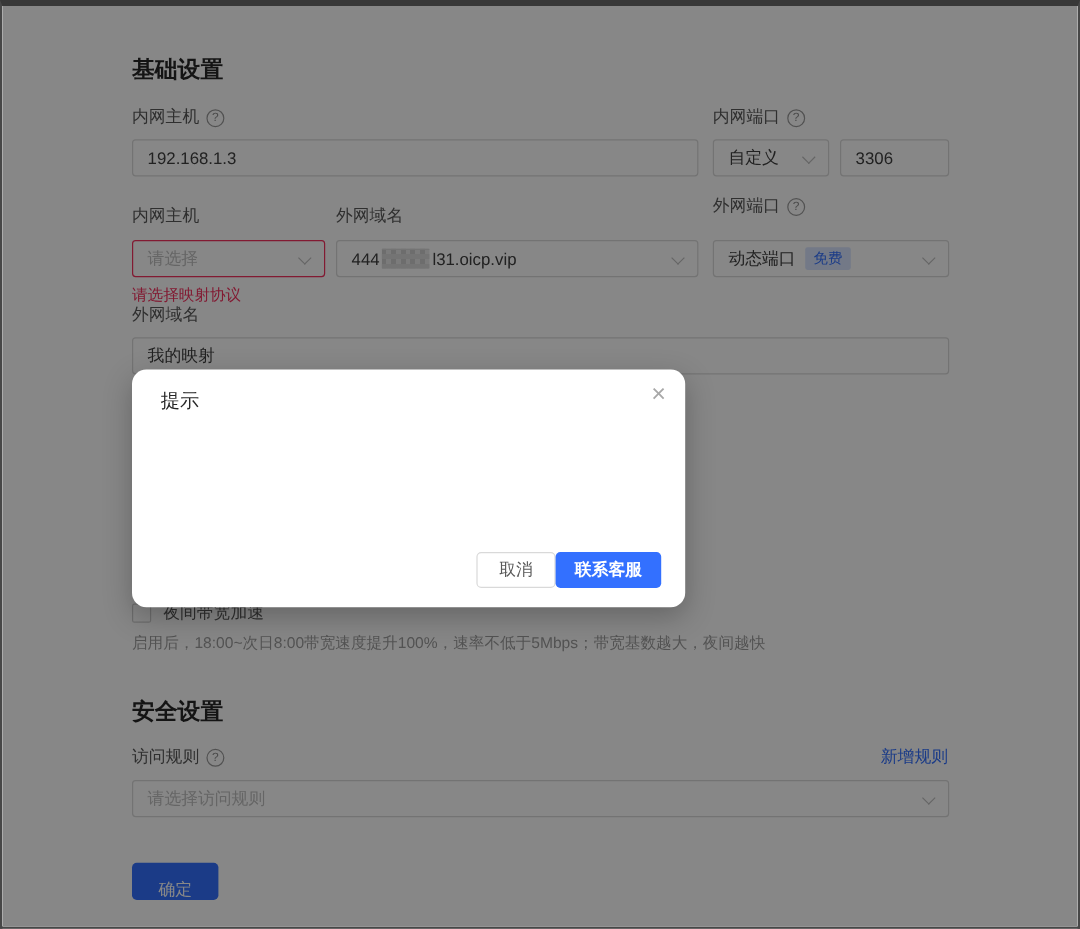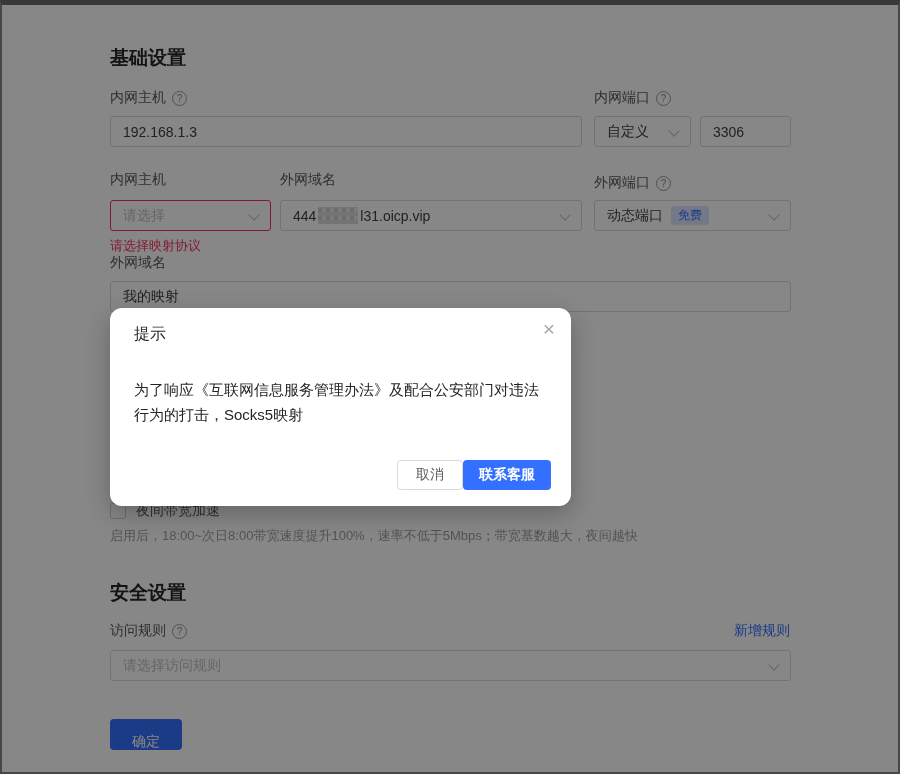--- a/index.html
+++ b/index.html
@@ -111,21 +111,21 @@
     <div class="box" style="left:698px;top:111px;width:91px;">
       <span>3306</span>
     </div>
 
     <div class="abs lbl" style="left:108px;top:166px;">
       <span>内网主机</span>
     </div>
     <div class="abs lbl" style="left:278px;top:166px;">
       <span>外网域名</span>
     </div>
-    <div class="abs lbl" style="left:592px;top:169px;">
+    <div class="abs lbl" style="left:592px;top:158px;">
       <span>外网端口</span>
       <span class="help">?</span>
     </div>
 
     <div class="box sel err-border" style="left:108px;top:195px;width:161px;">
       <span class="ph">请选择</span>
       <span class="chev"></span>
     </div>
     <div class="box sel" style="left:278px;top:195px;width:302px;">
       <span>444</span>
@@ -165,19 +165,18 @@
     </div>
 
     <button class="btn-primary abs" style="left:108px;top:714px;">确定</button>
   </div>
 
   <div class="dim"></div>
 
   <div class="modal">
     <div class="modal-title">提示</div>
     <div class="modal-close">×</div>
-    <div class="modal-body">为了响应《互联网信息服务管理办法》及配合公安部门对违法行为的打击，Socks5映射</div>
     <div class="modal-footer">
       <button class="btn-cancel">取消</button>
       <button class="btn-contact">联系客服</button>
     </div>
   </div>
 </div>
 
 </body></html>

